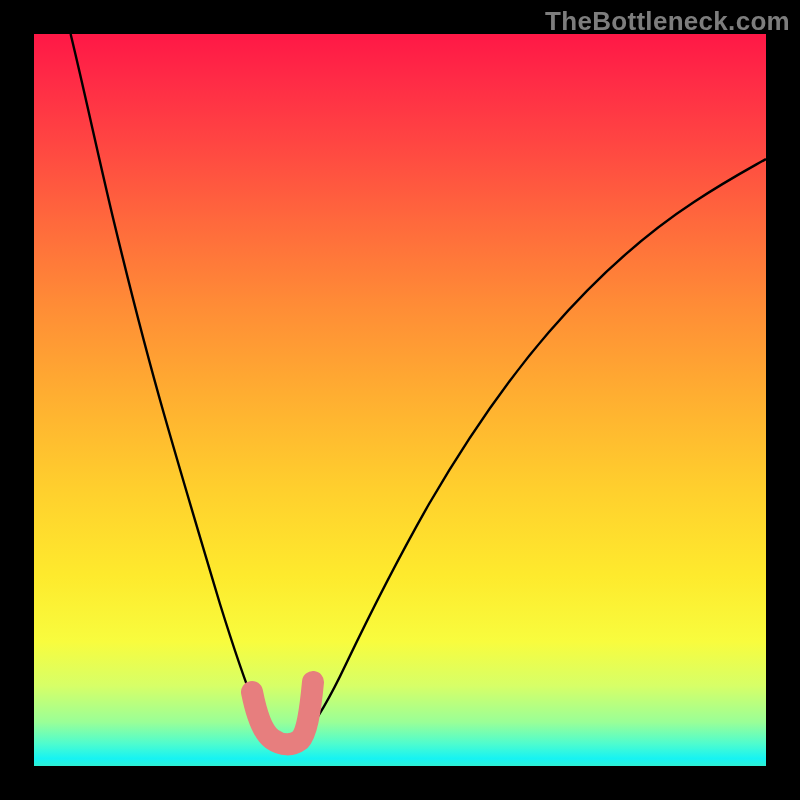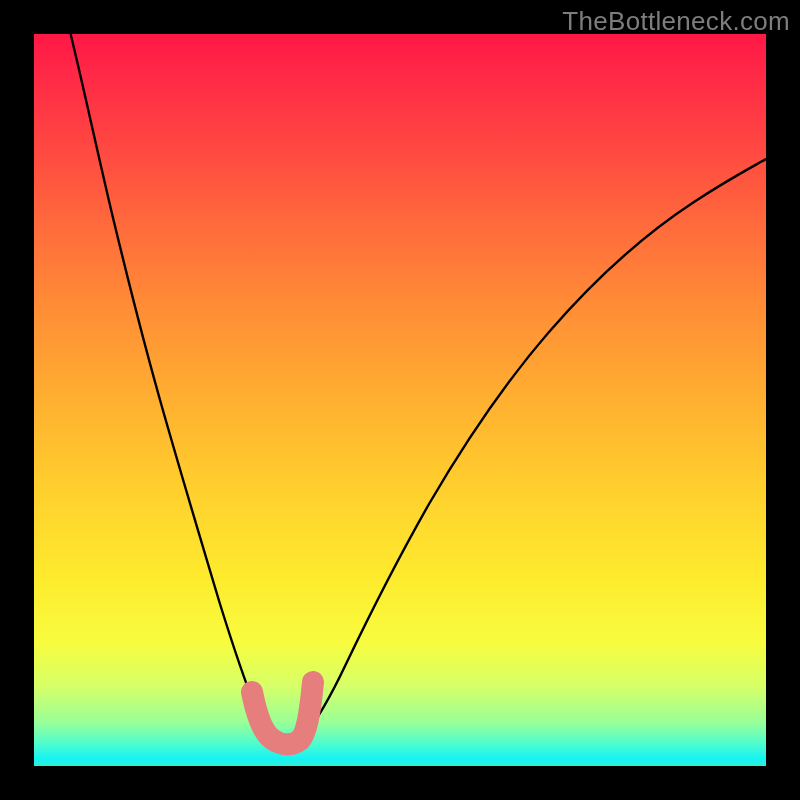--- a/index.html
+++ b/index.html
@@ -42,21 +42,21 @@
       #16f3f3 99%,
       #2df0d4 100%
     );
   }
   .watermark {
     position: absolute;
     top: 6px;
     right: 10px;
     color: #7d7d7d;
     font-size: 26px;
-    font-weight: 400;
+    font-weight: 700;
     letter-spacing: 0.3px;
     pointer-events: none;
   }
   svg.curve {
     position: absolute;
     left: 0;
     top: 0;
     width: 732px;
     height: 732px;
   }

